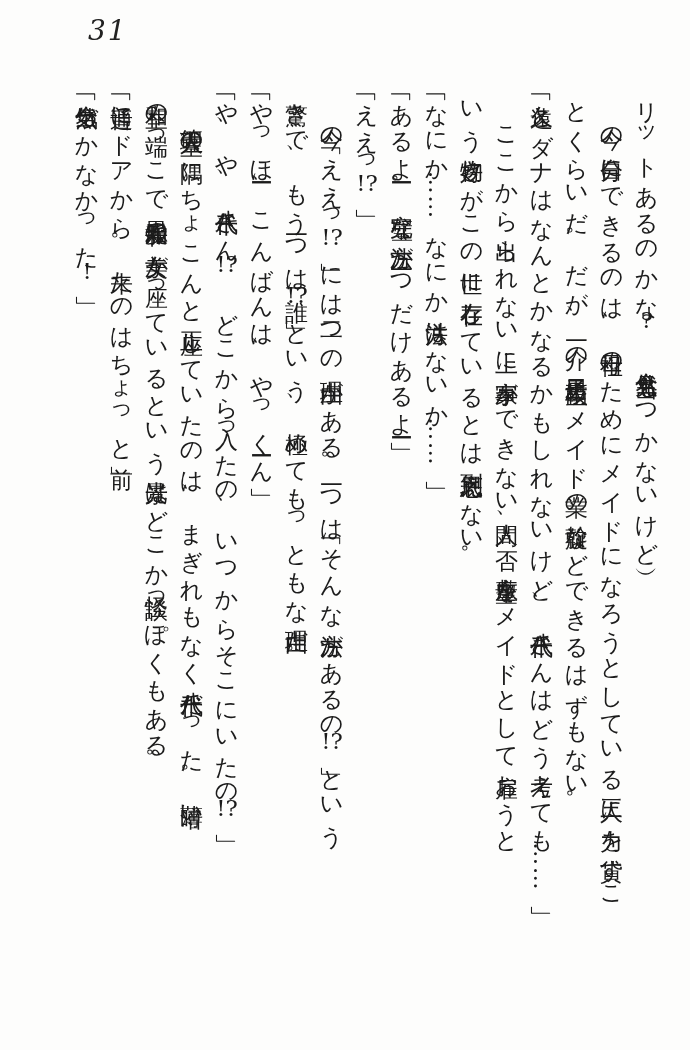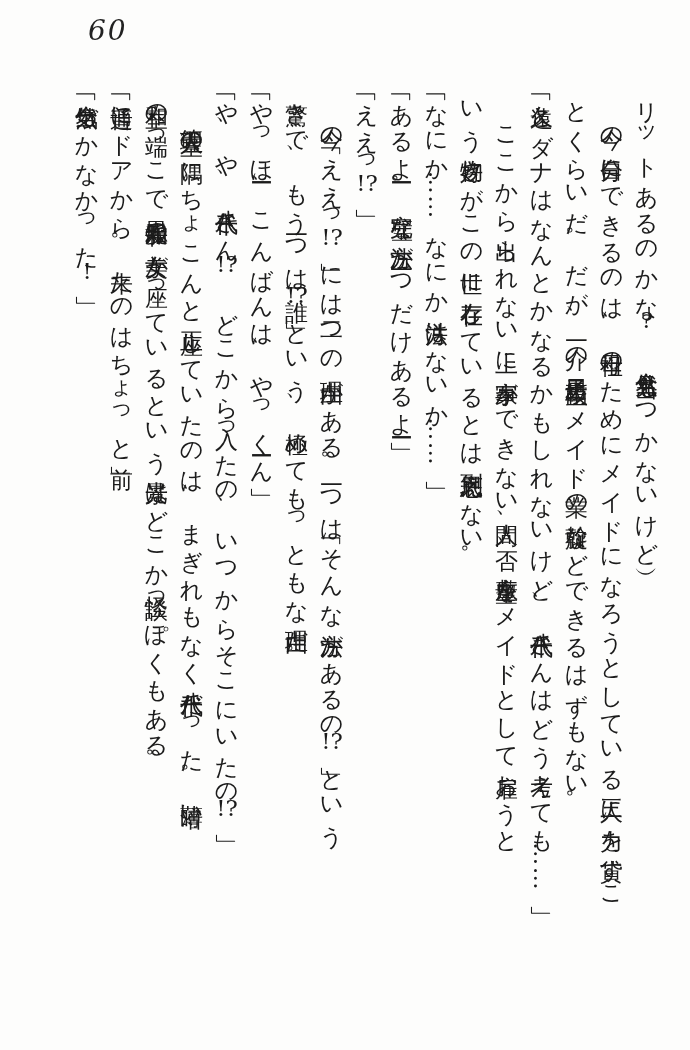--- a/index.html
+++ b/index.html
@@ -58,21 +58,21 @@
   .jsp {
     
     display: inline-block;
     inline-size: 23px;
   }
 </style>
 </head>
 <body>
 
 <div class="page">
-  <div class="folio">60</div>
+  <div class="folio">31</div>
 
   <div class="text-area">
       <div class="vline">リットあるのかな<span class="tcy">?</span><span class="jsp"></span>全然見当もつかないけど）</div>
       <div class="vline indent">今の自分にできるのは、祖母のためにメイドになろうとしている三人に力を貸すこ</div>
       <div class="vline">とくらいだ。だが、一介の男子高校生にメイド業の斡旋などできるはずもない。</div>
       <div class="vline">「久遠とダナはなんとかなるかもしれないけど、八千代さんはどう考えても……」</div>
       <div class="vline indent">ここから出られない上に家事ができない人間、否、座敷童をメイドとして雇おうと</div>
       <div class="vline">いう物好きがこの世に存在しているとは到底思えない。</div>
       <div class="vline">「なにか……なにか方法はないか……」</div>
       <div class="vline">「あるよー。完璧な方法が一つだけあるよー」</div>

